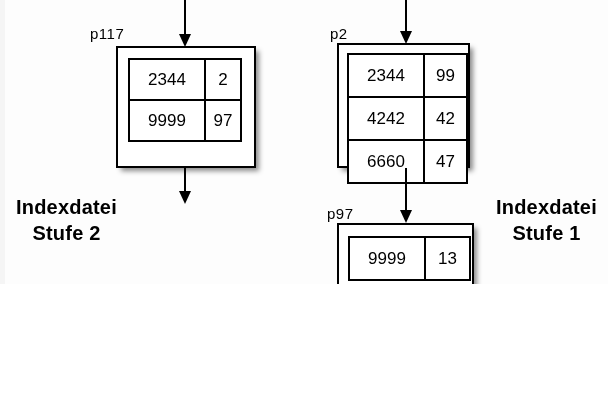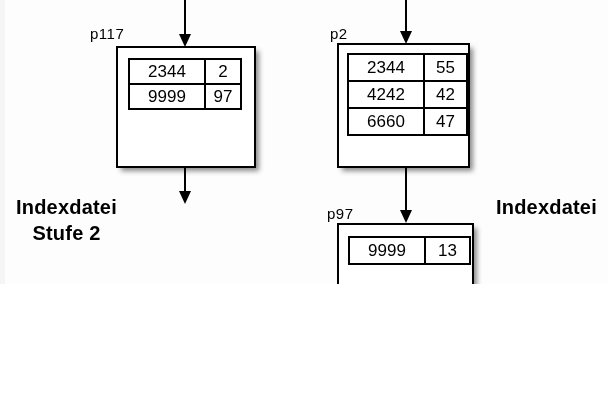--- a/index.html
+++ b/index.html
@@ -18,21 +18,21 @@
     border:2px solid var(--line,#000);
     background: var(--box_fill,#fff);
     box-shadow: 4px 4px 5px -1px rgba(0,0,0,0.45);
   }
   .node-label { position:absolute; font-size:15px; letter-spacing:0.5px; }
 
   table.cells { position:absolute; border-collapse:collapse; }
   table.cells td {
     border:2px solid var(--line,#000);
     text-align:center; vertical-align:middle;
-    font-size:17px; padding:0 6px;
+    font-size:17px; padding:8px 6px;
     background: var(--box_fill,#fff);
   }
   .t-p117 td { height:23px; }
   .t-p117 td.c1 { width:62px; }
   .t-p117 td.c2 { width:22px; }
   .t-p2 td { height:25px; }
   .t-p2 td.c1 { width:64px; }
   .t-p2 td.c2 { width:30px; }
   .t-p97 td { height:25px; }
   .t-p97 td.c1 { width:62px; }
@@ -75,21 +75,21 @@
   </div>
   <div class="vline" style="left:184px; top:168px; height:24px"></div>
   <div class="ahead" style="left:179px; top:191px"></div>
 
   <div class="node-label" style="left:330px; top:25px">p2</div>
   <div class="node-box" style="left:337px; top:43px; width:133px; height:125px">
     <table class="cells t-p2" style="left:8px; top:8px">
       <tbody>
           <tr>
         <td class="c1">2344</td>
-        <td class="c2">55</td>
+        <td class="c2">99</td>
       </tr>
       <tr>
         <td class="c1">4242</td>
         <td class="c2">42</td>
       </tr>
       <tr>
         <td class="c1">6660</td>
         <td class="c2">47</td>
       </tr>
     </tbody>
@@ -112,14 +112,15 @@
   </div>
   <div class="vline" style="left:405px; top:350px; height:23px"></div>
   <div class="ahead" style="left:400px; top:372px"></div>
 
   <div class="caption" style="left:4px; top:194px">
     <div>Indexdatei</div>
     <div>Stufe 2</div>
   </div>
   <div class="caption" style="left:484px; top:194px">
     <div>Indexdatei</div>
+    <div>Stufe 1</div>
   </div>
 </div>
 
 </body></html>

